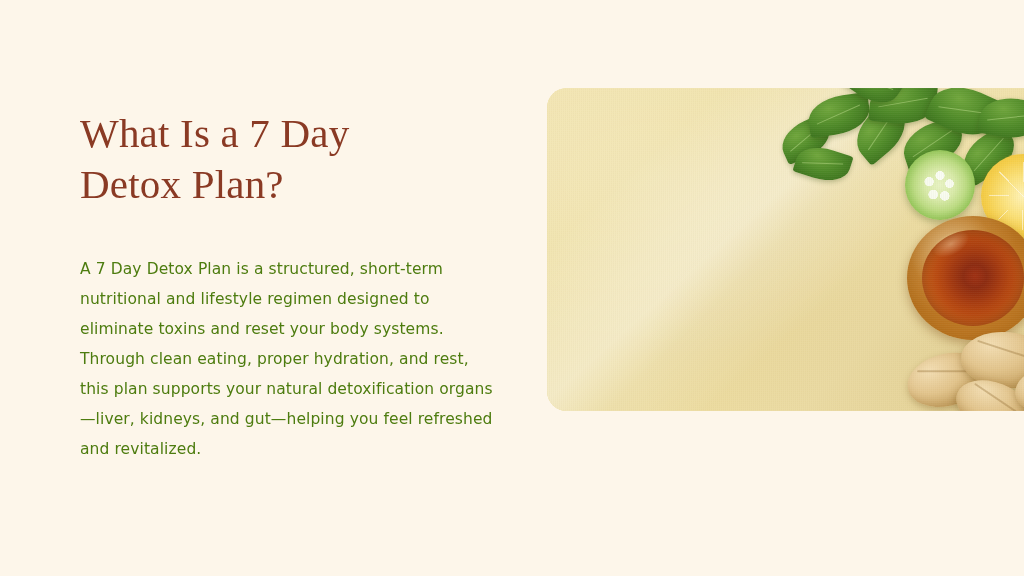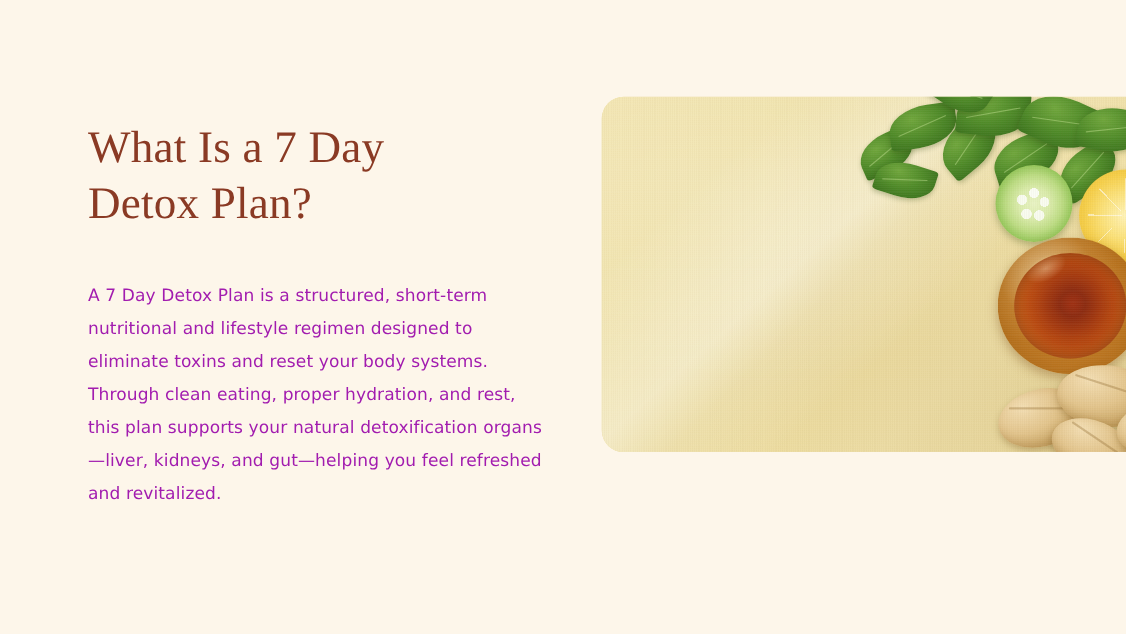--- a/index.html
+++ b/index.html
@@ -39,21 +39,21 @@
     letter-spacing:0.2px;
     white-space:pre-line;
   }
 
   .body-copy {
     margin-top:44px;
     font-family:"DejaVu Sans", sans-serif;
     font-size:15.5px;
     line-height:30px;
     font-weight:400;
-    color:#a21caf;
+    color:#4d7c0f;
     letter-spacing:0.1px;
     max-width:420px;
   }
 
   
   .photo-panel {
     position:absolute;
     left:547px;
     top:88px;
     width:477px;

